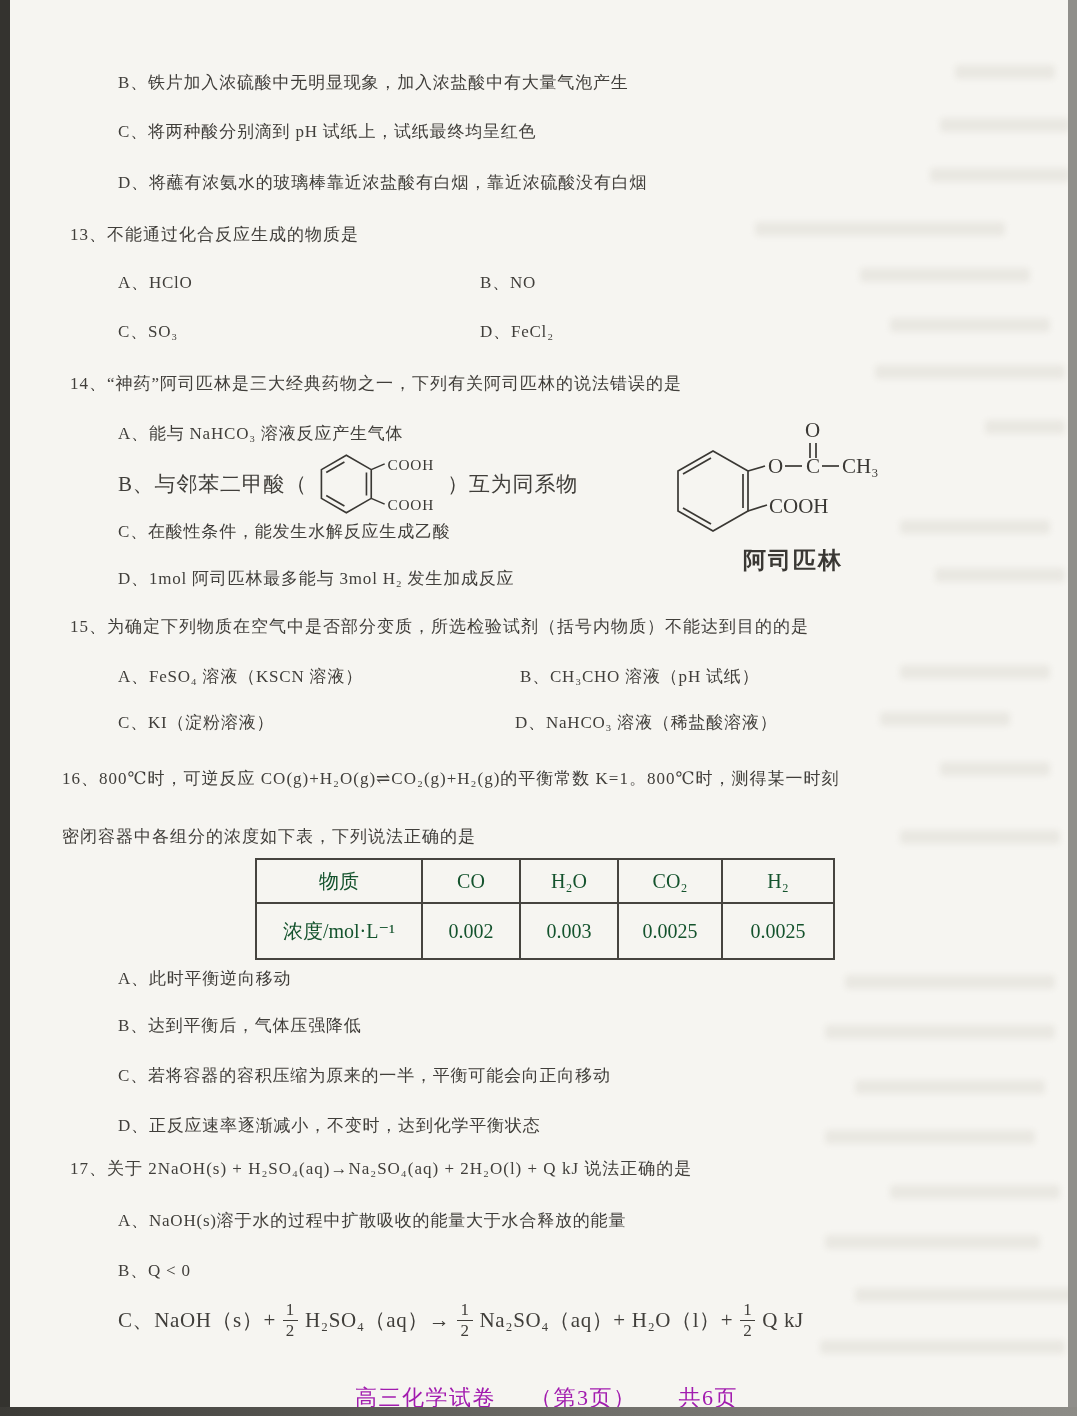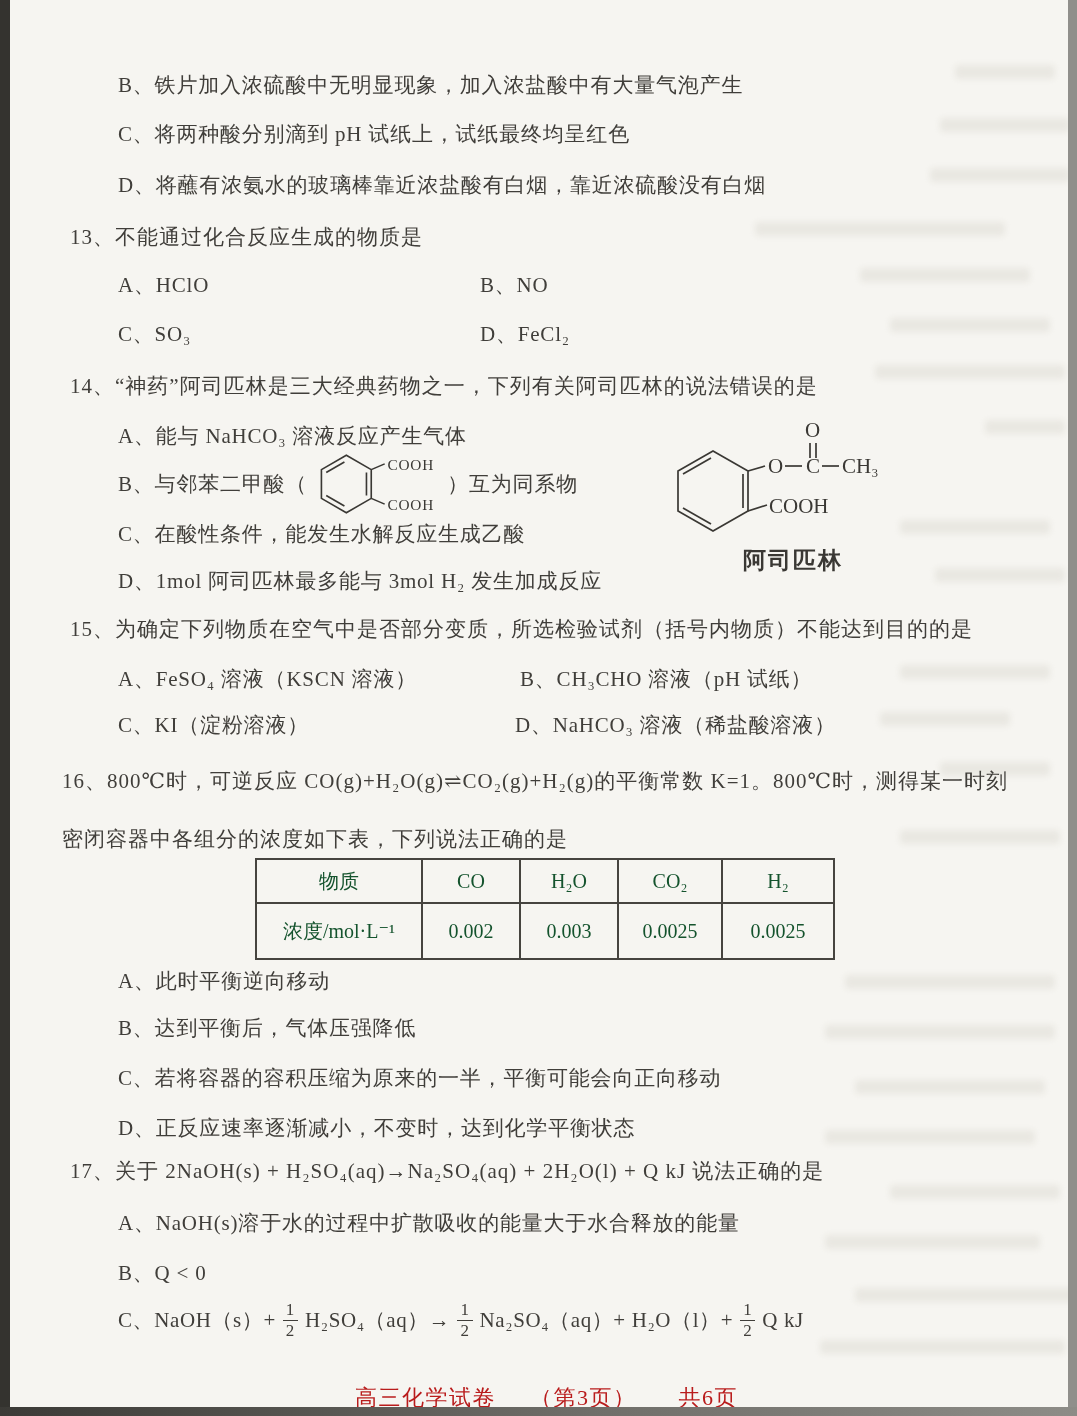--- a/index.html
+++ b/index.html
@@ -9,21 +9,21 @@
     font-family:"Liberation Serif","DejaVu Serif",serif;
     color:#403e3a;
   }
   .page{position:absolute;inset:0;}
   
   .edge-left{position:absolute;left:0;top:0;width:10px;height:100%;background:#34332f;}
   .edge-right{position:absolute;right:0;top:0;width:9px;height:100%;background:#908f8b;}
   .edge-bottom{position:absolute;left:0;bottom:0;width:100%;height:9px;
     background:linear-gradient(90deg,#3b3a36 0%,#6f6e69 55%,#8d8c87 100%);}
   
-  .line{position:absolute;white-space:nowrap;font-size:21px;letter-spacing:.6px;line-height:1.25;}
+  .line{position:absolute;white-space:nowrap;font-size:17px;letter-spacing:.6px;line-height:1.25;}
   .stem{letter-spacing:1px;}
   .opt{letter-spacing:.8px;}
   
   .smudge{position:absolute;height:14px;background:#cfccc2;opacity:.32;filter:blur(3px);border-radius:3px;}
   
   .conc-table{position:absolute;left:255px;top:858px;border-collapse:collapse;background:transparent;}
   .conc-table th,.conc-table td{
     border:2px solid #46443f;font-weight:normal;font-size:20px;text-align:center;
     padding:0 6px;color:#14532d;
   }
@@ -32,21 +32,21 @@
   .col-substance{width:152px;}
   .col-co{width:84px;} .col-h2o{width:84px;margin-left:8px;} .col-co2{width:90px;border-radius:21px;} .col-h2{width:98px;}
   
   .row-flex{position:absolute;display:flex;align-items:center;white-space:nowrap;font-size:21px;letter-spacing:.8px;}
   
   .frac{display:inline-flex;flex-direction:column;align-items:center;font-size:17px;line-height:1.15;margin:0 7px;}
   .frac .num{border-bottom:1.5px solid #403e3a;padding:0 3px;}
   .frac .den{padding:0 3px;}
   .eqline{font-size:21px;letter-spacing:.6px;}
   
-  .footer{position:absolute;left:355px;top:1383px;display:flex;gap:0;font-size:22px;letter-spacing:1.5px;color:#b91c1c;}
+  .footer{position:absolute;left:355px;top:1383px;display:flex;gap:0;font-size:22px;letter-spacing:1.5px;color:#a21caf;}
   .footer .gap1{width:34px;} .footer .gap2{width:42px;}
   svg text{fill:#3a3834;}
   svg line,svg polygon,svg polyline{stroke:#3a3834;stroke-width:1.7;fill:none;}
 </style>
 </head>
 <body>
 
 <div class="page">
 
   <div class="smudge" style="left:955px;top:65px;width:100px;"></div>

